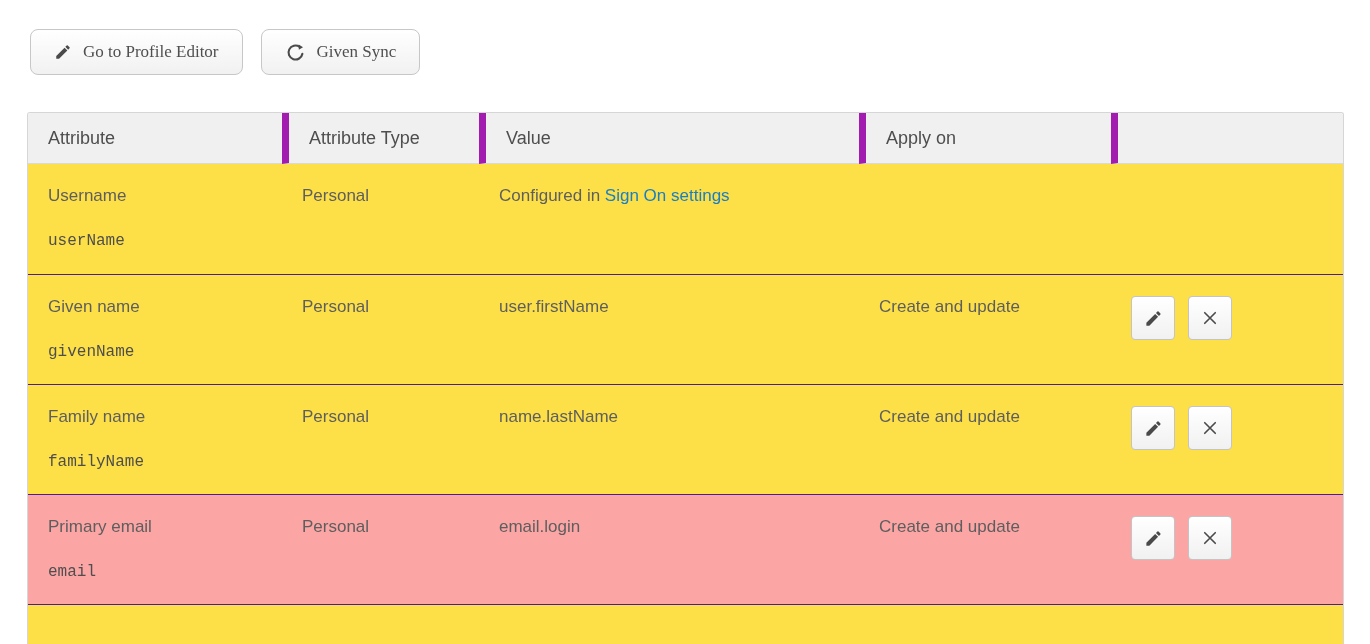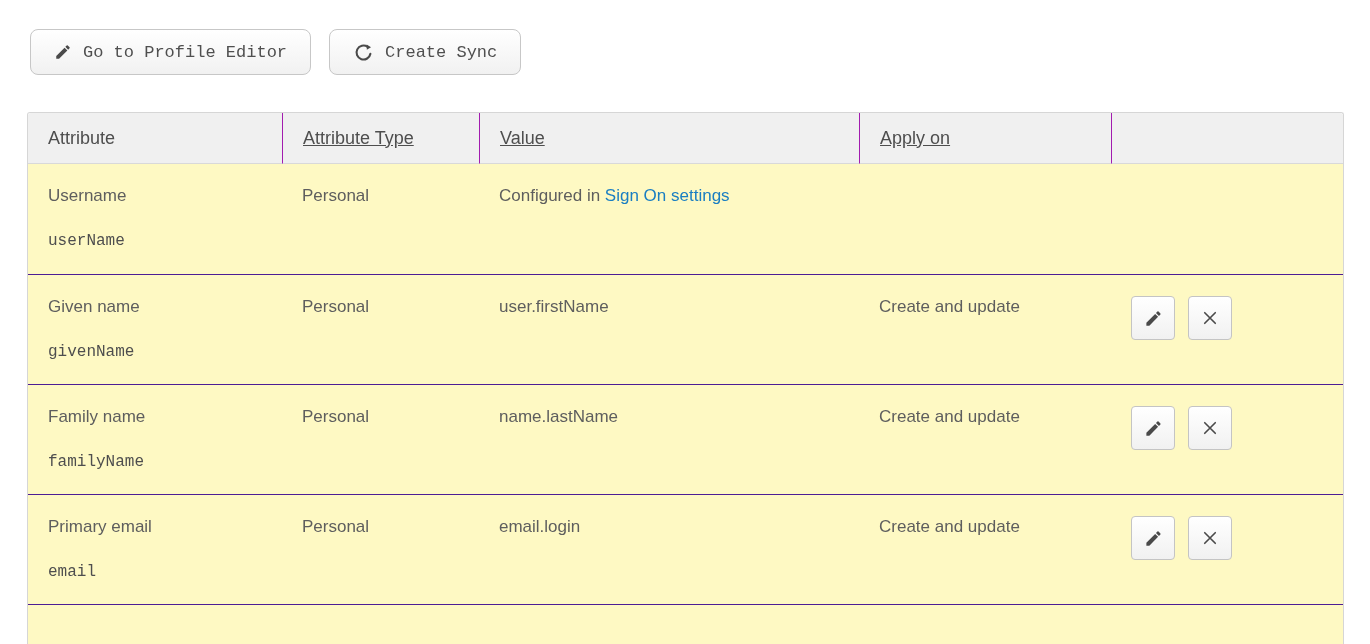--- a/index.html
+++ b/index.html
@@ -14,54 +14,54 @@
 
   
   .toolbar { display: flex; gap: 18px; margin-left: 3px; }
   .btn {
     display: inline-flex; align-items: center; gap: 11px;
     height: 46px; padding: 0 23px;
     background: linear-gradient(to bottom, #ffffff, #f1f1f1);
     border: 1px solid #c7c7c7;
     border-radius: 8px;
     font-size: 17px; color: #4f4f4f;
-    font-family: Liberation Mono, monospace;
+    font-family: Liberation Serif, serif;
     cursor: pointer; white-space: nowrap;
   }
   .btn svg { display: block; }
 
   
   .table-wrap { margin-top: 37px; width: 1315px; }
   table.attr-table {
     width: 1315px; table-layout: fixed; border-collapse: separate; border-spacing: 0;
     border: 1px solid #d6d6d6;
     border-bottom: none;
     border-radius: 3px 3px 0 0;
   }
   thead th {
     height: 51px;
     background: #f0f0f0;
     text-align: left; vertical-align: middle;
     padding: 0 0 0 20px;
     font-size: 18px; font-weight: 400; color: #4e4e4e;
     border-bottom: 1px solid #d9d9d9;
   }
-  thead th + th { border-left: 1px solid #a21caf; text-decoration: underline; }
+  thead th + th { border-left: 7px solid #a21caf; }
   thead th:first-child { border-radius: 3px 0 0 0; }
   thead th:last-child { border-radius: 0 3px 0 0; }
 
   tbody td {
     vertical-align: top;
     padding: 21px 10px 0 20px;
     font-size: 17px; color: #5e5e5e;
-    background: #fef9c3;
+    background: #fde047;
   }
   tbody tr.row + tr td { border-top: 1px solid #4c1d95; }
   tbody tr { height: 110px; }
-  tbody tr.row-shaded td { background: #fef9c3; margin-top: 13px; }
+  tbody tr.row-shaded td { background: #fca5a5; margin-top: 13px; }
   tbody tr.filler-row { height: 120px; }
   tbody tr.filler-row td { border-top: 1px solid #e7e7e7; }
 
   .attr-label { line-height: 22px; }
   .attr-var {
     margin-top: 24px;
     font-family: "Liberation Mono", "DejaVu Sans Mono", monospace;
     font-size: 16px; color: #4e4e4e; line-height: 20px;
   }
   .cell-line { line-height: 22px; }
@@ -93,21 +93,21 @@
       </span>
       <span>Go to Profile Editor</span>
     </button>
     <button class="btn">
       <span>
         <svg width="21" height="21" viewBox="0 0 24 24" fill="none">
           <path d="M16.6 5.45 A 8 8 0 1 0 19.9 13.4" stroke="#4a4a4a" stroke-width="2.4" stroke-linecap="round" fill="none"></path>
           <polygon points="15.6,2.9 20.6,6.1 15.8,8.9" fill="#4a4a4a"></polygon>
         </svg>
       </span>
-      <span>Create Sync</span>
+      <span>Given Sync</span>
     </button>
   </div>
 
   <div class="table-wrap">
     <table class="attr-table">
       <colgroup>
         <col style="width:254px">
           <col style="width:197px">
           <col style="width:380px">
           <col style="width:252px">

